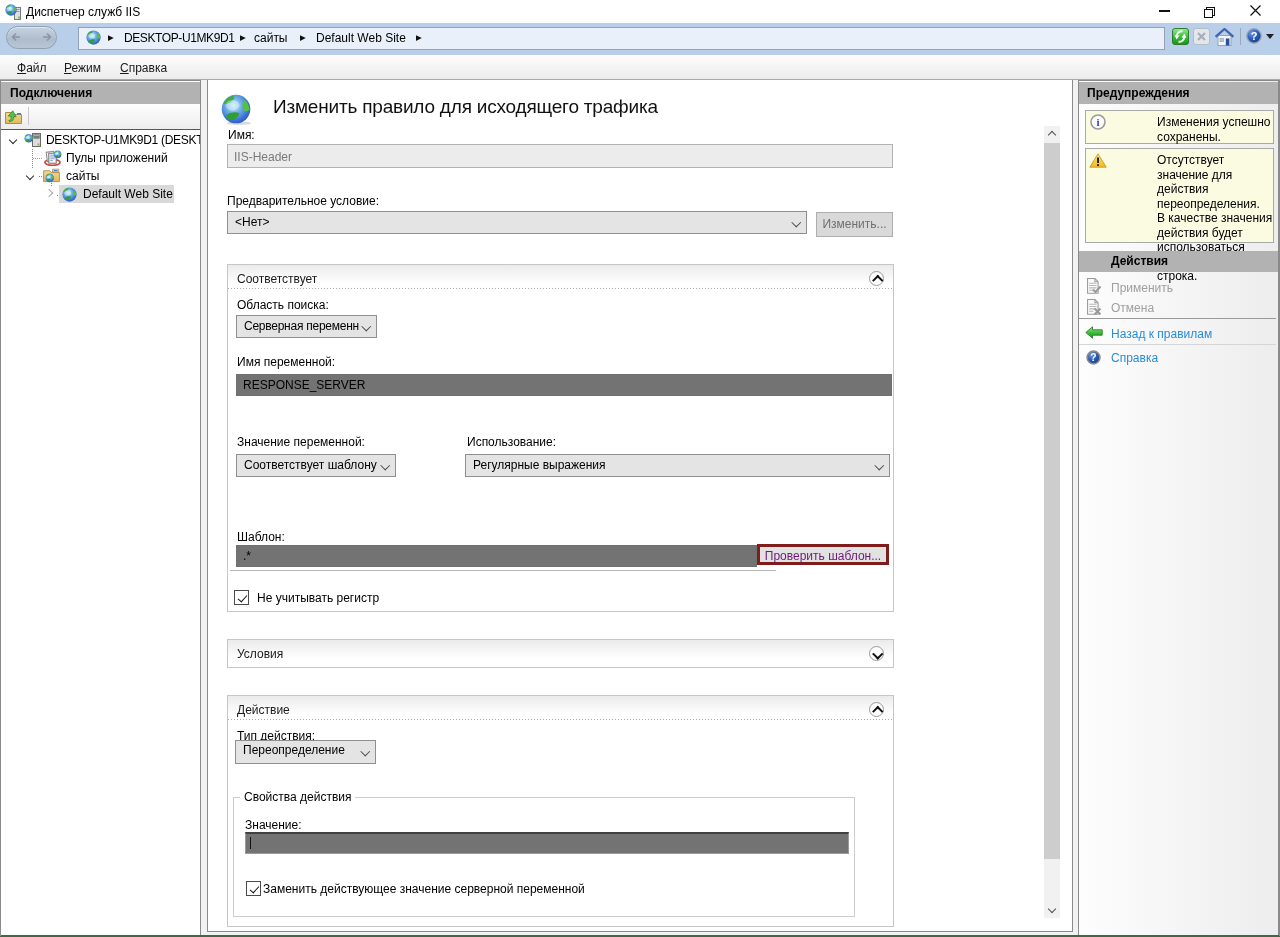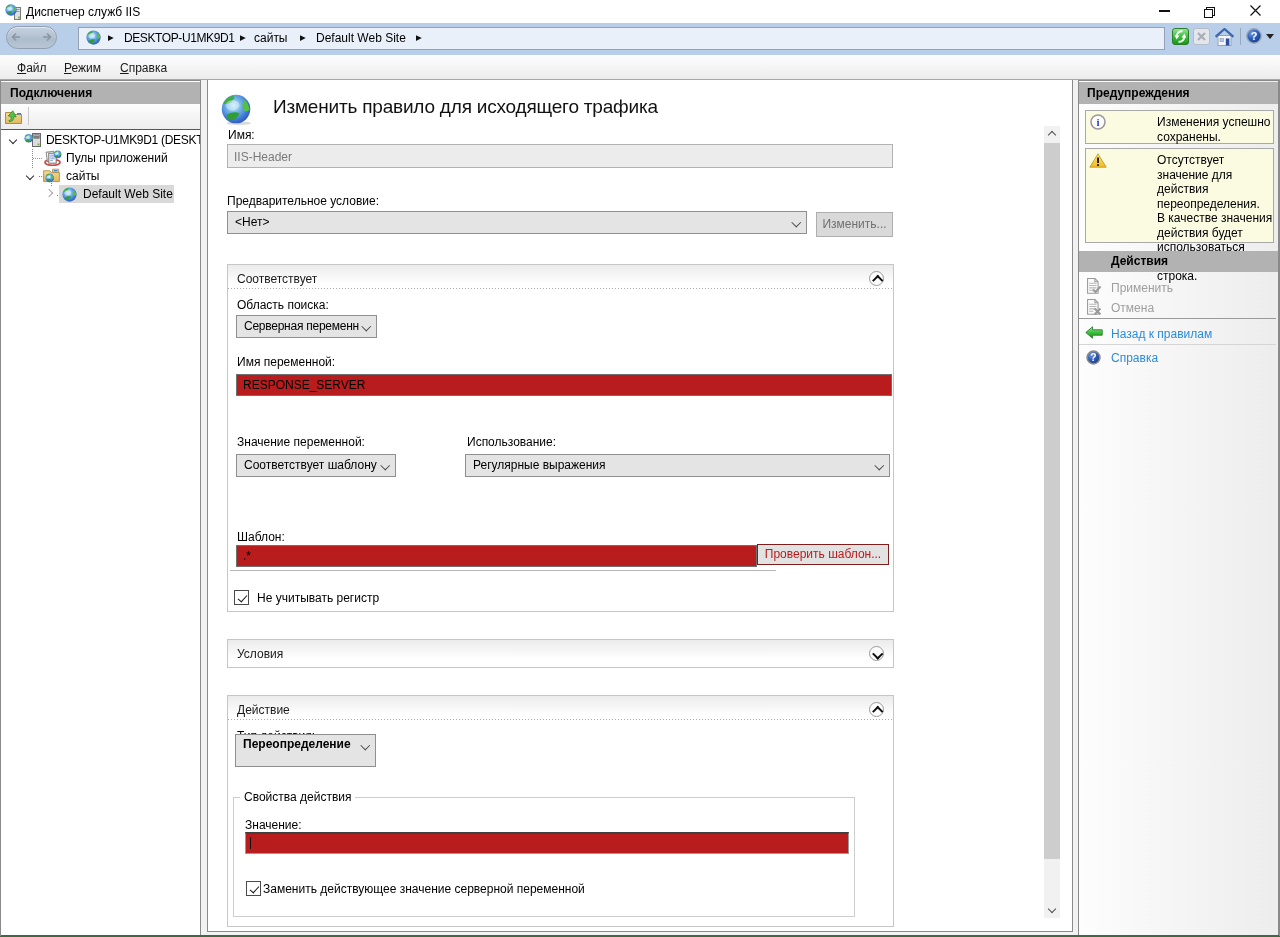--- a/index.html
+++ b/index.html
@@ -20,34 +20,34 @@
   .panelhdr{background:#b2b2b2;font-size:12px;font-weight:bold;color:#000000;}
   #leftpanel{left:0;top:0;width:201px;height:855px;background:#fff;overflow:hidden;border-right:1px solid #8a8a8a;border-top:1px solid #8a8a8a;box-sizing:border-box;}
   #rightpanel{left:1078px;top:0;width:201px;height:855px;background:linear-gradient(to right,#fdfdfd,#ededed);border:1px solid #8a8a8a;border-bottom:none;box-sizing:border-box;}
   #mainpanel{left:207px;top:0;width:866px;height:852px;background:#fff;border:1px solid #8a8a8a;border-top:none;box-sizing:border-box;}
   
   .lbl{font-size:12px;color:#000;white-space:nowrap;}
   .combo{overflow:hidden;background:#e4e4e4;border:1px solid #8f8f8f;box-sizing:border-box;font-size:12px;color:#000;}
   .combo .ct{position:absolute;left:7px;top:3px;white-space:nowrap;}
   .cv{position:absolute;top:0 !important;right:0 !important;width:17px;height:100%;background:#e4e4e4;}
   .cv:before{content:"";position:absolute;left:4px;top:7px;width:5.5px;height:5.5px;border-right:1.2px solid #4a4a4a;border-bottom:1.2px solid #4a4a4a;transform:rotate(45deg);}
-  .tinput{background:#b91c1c;border:1px solid #707070;box-sizing:border-box;font-size:12px;color:#000;}
+  .tinput{background:#737373;border:1px solid #707070;box-sizing:border-box;font-size:12px;color:#000;}
   .tinput .tv{position:absolute;left:6px;top:4px;white-space:nowrap;}
   .section{border:1px solid #c6c6c6;background:#fff;box-sizing:border-box;}
   .sechdr{position:absolute;left:0;top:0;right:0;height:27px;background:linear-gradient(#ebebeb,#ffffff 70%);}
   .sectitle{position:absolute;left:9px;top:7px;font-size:12px;color:#1a1a1a;}
   .chevcirc{position:absolute;width:15px;height:15px;border:1px solid #9a9a9a;border-radius:50%;box-sizing:border-box;background:#fdfdfd;}
   .chevcirc i{position:absolute;left:3.5px;width:5.5px;height:5.5px;border-right:2px solid #111;border-bottom:2px solid #111;}
   .chevup i{top:5px;transform:rotate(-135deg);}
   .chevdn i{top:3px;transform:rotate(45deg);}
   .cb{width:15px;height:15px;background:#fff;border:1px solid #4a4a4a;box-sizing:border-box;}
   .cb i{position:absolute;left:2.5px;top:4px;width:8px;height:4px;border-left:1.6px solid #111;border-bottom:1.6px solid #111;transform:rotate(-48deg);}
   .btn{box-sizing:border-box;font-size:12px;text-align:center;}
   .btn-dis{background:#d9d9d9;border:1px solid #aeaeae;color:#707070;}
-  .btn-en{background:#e2e2e2;border:1px solid #7f1d1d;color:#b91c1c;text-align:center;}
+  .btn-en{background:#e2e2e2;border:3px solid #7f1d1d;color:#701a75;text-align:center;}
   
   .ritem{font-size:12px;white-space:nowrap;}
   .linkblue{color:#2b8cd8;}
   .graytxt{color:#9f9f9f;}
   .ybox{background:#fbfbe1;border:1px solid #a9a9a9;box-sizing:border-box;}
   .ytxt{font-size:12px;color:#000;line-height:14.5px;margin-left:44px;}
   .trtxt{font-size:12px;color:#000;white-space:nowrap;}
   .tw-open{width:9px;height:9px;}
   .tw-open:before{content:"";position:absolute;left:1px;top:0;width:5px;height:5px;border-right:1.6px solid #2b2b2b;border-bottom:1.6px solid #2b2b2b;transform:rotate(45deg);}
   .tw-closed{width:9px;height:9px;}
@@ -324,21 +324,21 @@
       </div>
 
       <div class="abs section" style="left:19px;top:615px;width:667px;height:232px;">
         <div class="sechdr"></div>
         <div class="abs" style="left:0;top:23px;width:665px;height:1px;background-image:linear-gradient(90deg,#aaa 1px,transparent 1px);background-size:3px 1px;"></div>
         <div class="sectitle">Действие</div>
         <div class="chevcirc chevup" style="right:9px;top:6px;">
             <i></i>
           </div>
         <div class="abs lbl" style="left:9px;top:33px;">Тип действия:</div>
-        <div class="abs combo" style="left:7px;top:38px;width:141px;height:33px;font-weight:bold;">
+        <div class="abs combo" style="left:7px;top:44px;width:141px;height:24px;">
             <span class="ct" style="top:2px;">Переопределение</span>
             <span class="cv" style="right:8px;top:6px;"></span>
           </div>
         <div class="abs" style="left:5px;top:101px;width:622px;height:120px;border:1px solid #cdcdcd;box-sizing:border-box;"></div>
         <div class="abs" style="left:12px;top:94px;background:#fff;padding:0 4px;font-size:12px;">Свойства действия</div>
         <div class="abs lbl" style="left:17px;top:122px;">Значение:</div>
         <div class="abs tinput" style="left:17px;top:136px;width:604px;height:22px;border-color:#9a9a9a;border-top:2px solid #404040;">
             <span style="position:absolute;left:4px;top:3px;width:1px;height:12px;background:#111;"></span>
           </div>
         <div class="abs cb" style="left:18px;top:185px;">

